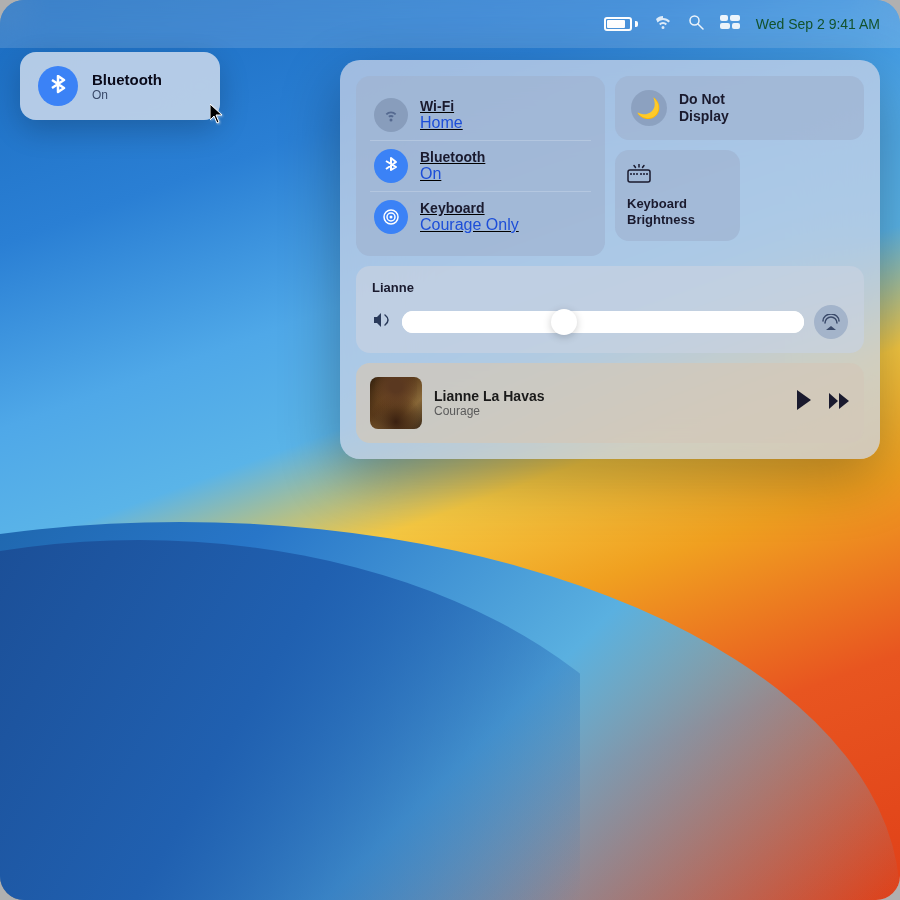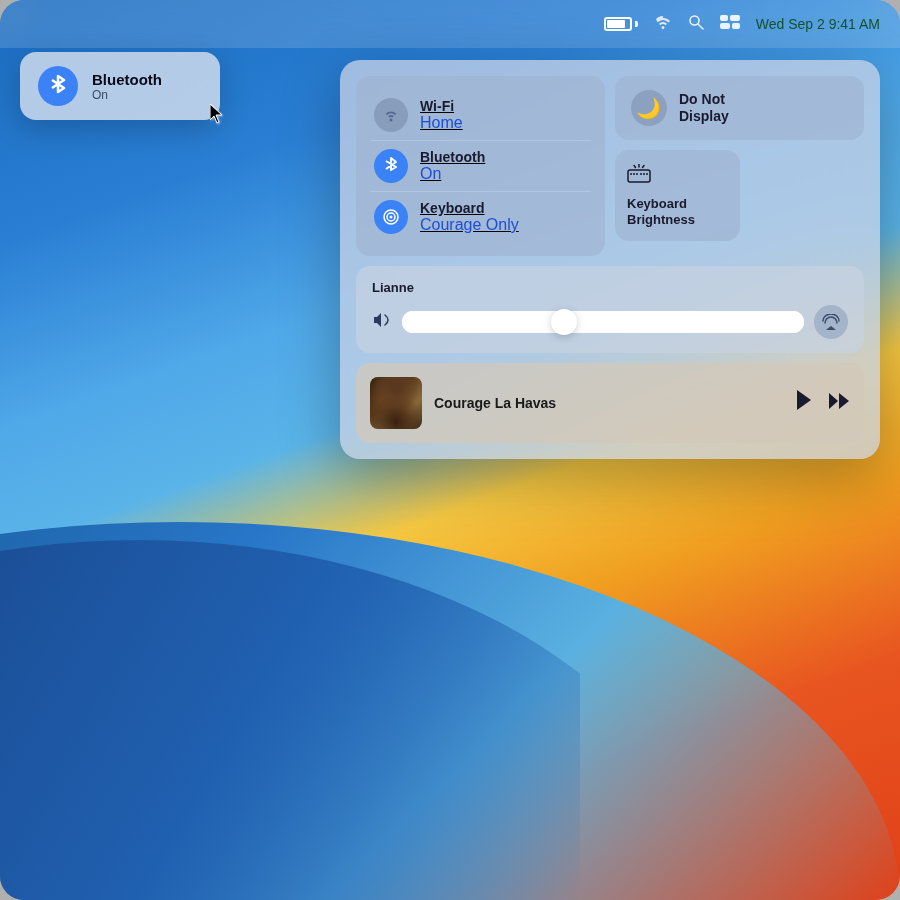--- a/index.html
+++ b/index.html
@@ -607,21 +607,22 @@
     </div>
 
     <div class="now-playing">
       <div class="album-art">
         <div class="album-art-detail"></div>
 
         <div style="position:absolute;bottom:0;left:0;right:0;height:70%;background:radial-gradient(ellipse at 50% 80%, #3a2010 0%, transparent 70%);border-radius:0 0 6px 6px;"></div>
         <div style="position:absolute;top:0;left:5px;right:5px;height:60%;background:radial-gradient(ellipse at 50% 30%, #5a3820 20%, transparent 80%);"></div>
       </div>
       <div class="now-playing-info">
-        <div class="now-playing-title">Courage La Havas</div>
+        <div class="now-playing-title">Lianne La Havas</div>
+        <div class="now-playing-artist">Courage</div>
       </div>
       <div class="now-playing-controls">
         <div class="play-btn">
           <svg width="20" height="22" viewBox="0 0 20 22" fill="#1a1a2e">
             <polygon points="3,1 17,11 3,21" fill="#1a1a2e"></polygon>
           </svg>
         </div>
         <div class="ff-btn">
           <svg width="22" height="18" viewBox="0 0 22 18" fill="#1a1a2e">
             <polygon points="1,1 10,9 1,17" fill="#1a1a2e"></polygon>

